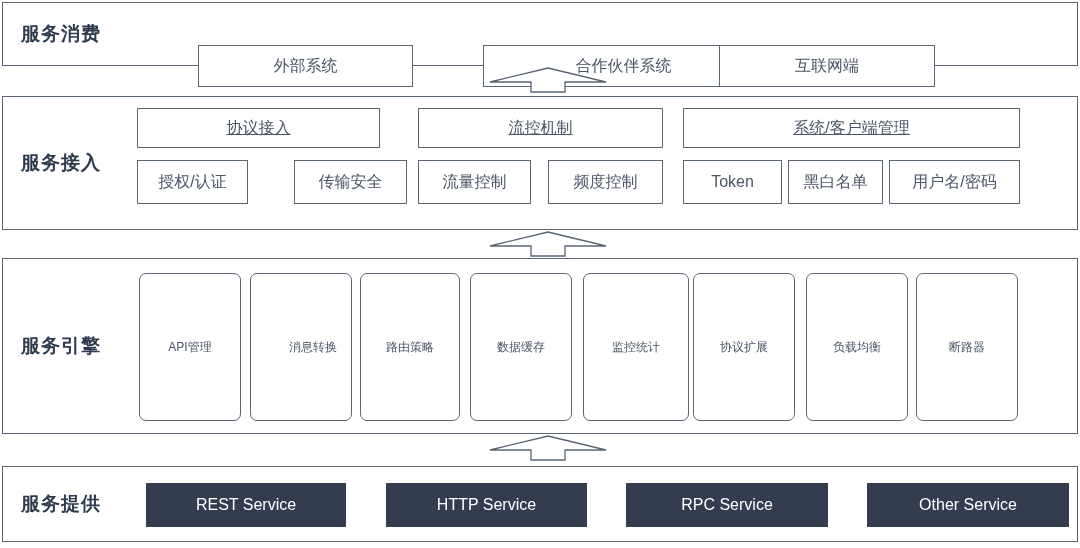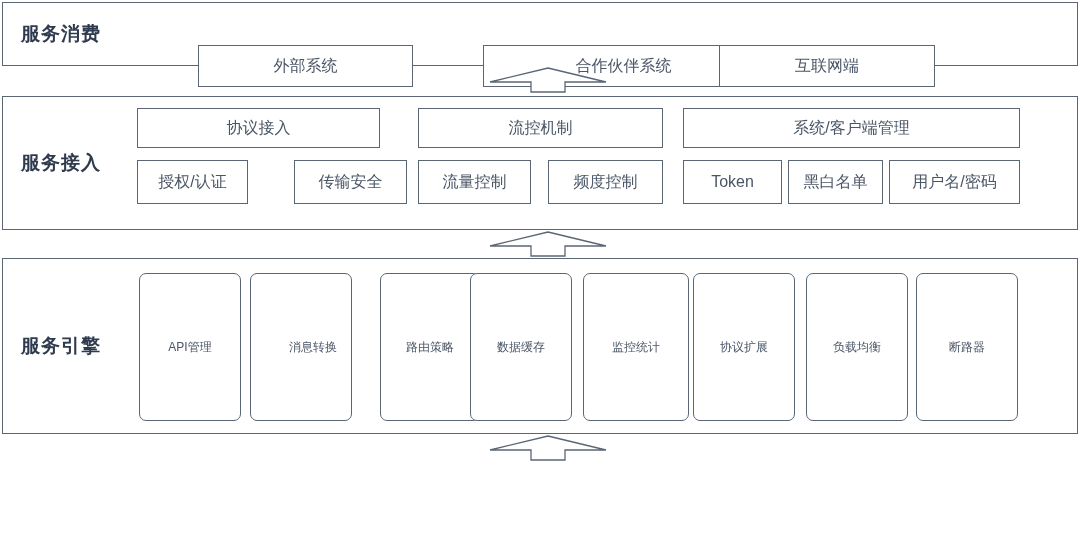--- a/index.html
+++ b/index.html
@@ -63,20 +63,21 @@
   .consume-box {
     top: 12px;
     height: 42px;
     margin-top: 30px;
   }
 
   
   .access-group {
     top: 11px;
     height: 40px;
+    text-decoration: underline;
   }
   
   .access-child {
     top: 63px;
     height: 44px;
   }
 
   
   .engine-box {
     top: 14px;
@@ -147,28 +148,36 @@
     <svg viewBox="0 0 122 30" preserveAspectRatio="none">
       <path d="M61 4 L119 18 L78 18 L78 28 L44 28 L44 18 L3 18 Z" fill="#ffffff" stroke="#5b6675" stroke-width="1.3" stroke-linejoin="miter"></path>
     </svg>
   </div>
 
   <div class="band band-engine">
     <div class="band-title">服务引擎</div>
 
     <div class="box engine-box" style="left:136px;width:102px;">API管理</div>
     <div class="box engine-box" style="left:247px;width:102px;padding-left:24px;">消息转换</div>
-    <div class="box engine-box" style="left:377px;width:100px;">路由策略</div>
+    <div class="box engine-box" style="left:357px;width:100px;">路由策略</div>
     <div class="box engine-box" style="left:467px;width:102px;">数据缓存</div>
     <div class="box engine-box" style="left:580px;width:106px;">监控统计</div>
     <div class="box engine-box" style="left:690px;width:102px;">协议扩展</div>
     <div class="box engine-box" style="left:803px;width:102px;">负载均衡</div>
     <div class="box engine-box" style="left:913px;width:102px;">断路器</div>
   </div>
 
   <div class="arrow arrow-3">
     <svg viewBox="0 0 122 30" preserveAspectRatio="none">
       <path d="M61 4 L119 18 L78 18 L78 28 L44 28 L44 18 L3 18 Z" fill="#ffffff" stroke="#5b6675" stroke-width="1.3" stroke-linejoin="miter"></path>
     </svg>
   </div>
 
+  <div class="band band-provide">
+    <div class="band-title">服务提供</div>
+
+    <div class="box provide-box" style="left:143px;width:200px;">REST Service</div>
+    <div class="box provide-box" style="left:383px;width:201px;">HTTP Service</div>
+    <div class="box provide-box" style="left:623px;width:202px;">RPC Service</div>
+    <div class="box provide-box" style="left:864px;width:202px;">Other Service</div>
+  </div>
 
 </div>
 
 </body></html>

